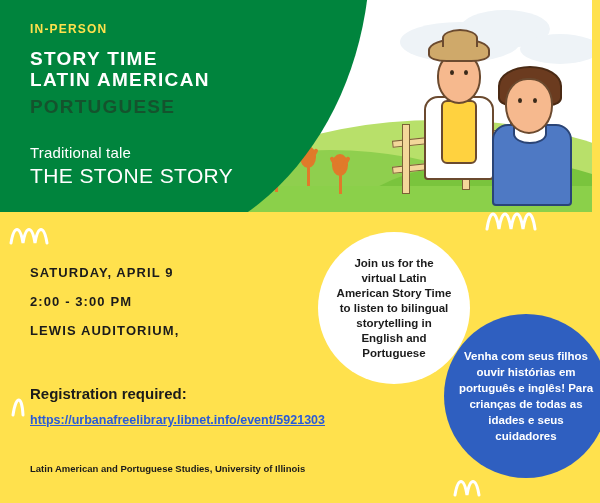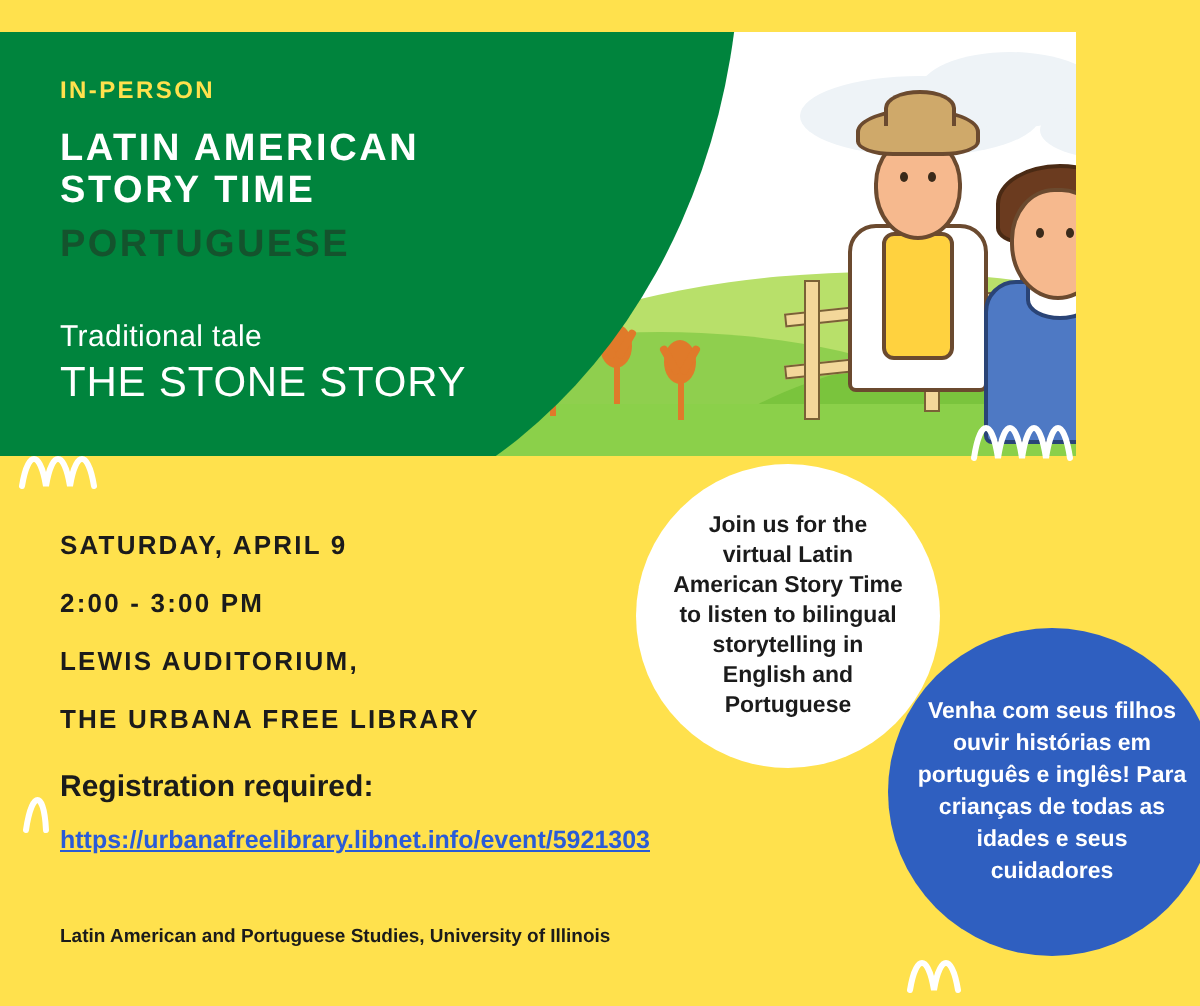--- a/index.html
+++ b/index.html
@@ -17,22 +17,22 @@
     position: relative;
     width: 600px;
     height: 503px;
     background: #ffe14d;
     overflow: hidden;
   }
 
   
   .top-band {
     position: absolute;
-    left: 0; top: 16px;
-    width: 538px; height: 212px;
+    left: 0; top: 0;
+    width: 592px; height: 212px;
     background: #ffffff;
     overflow: hidden;
   }
   .hill-far {
     position: absolute;
     left: 180px; top: 120px;
     width: 520px; height: 200px;
     background: #b8e06a;
     border-radius: 50% 50% 0 0 / 60% 60% 0 0;
   }
@@ -379,22 +379,22 @@
     <div class="char w-collar"></div>
     <div class="char w-hair"></div>
     <div class="char w-head"></div>
     <div class="char w-eye" style="left:518px; top:98px;"></div>
     <div class="char w-eye" style="left:533px; top:98px;"></div>
 
     <div class="green-blob"></div>
 
     <div class="headline-wrap">
       <div class="inperson">IN-PERSON</div>
+      <div class="title-line">STORY TIME</div>
       <div class="title-line">LATIN AMERICAN</div>
-      <div class="title-line">STORY TIME</div>
       <div class="lang">PORTUGUESE</div>
       <div class="trad">Traditional tale</div>
       <div class="tale">THE STONE STORY</div>
     </div>
   </div>
 
   <svg class="squiggle" style="left:484px; top:206px;" width="56" height="26" viewBox="0 0 56 26">
     <path d="M3 23 C6 3, 12 3, 15 23 C18 3, 24 3, 27 23 C30 3, 36 3, 39 23 C42 3, 48 3, 51 23" fill="none" stroke="#ffffff" stroke-width="3" stroke-linecap="round"></path>
   </svg>
   <svg class="squiggle" style="left:8px; top:222px;" width="46" height="24" viewBox="0 0 46 24">
@@ -404,21 +404,20 @@
     <path d="M3 23 C6 3, 12 3, 13 23" fill="none" stroke="#ffffff" stroke-width="3" stroke-linecap="round"></path>
   </svg>
   <svg class="squiggle" style="left:452px; top:474px;" width="36" height="24" viewBox="0 0 36 24">
     <path d="M3 21 C6 3, 12 3, 15 21 C18 3, 24 3, 27 21" fill="none" stroke="#ffffff" stroke-width="3" stroke-linecap="round"></path>
   </svg>
 
   <div class="when">
     <div>SATURDAY, APRIL 9</div>
     <div>2:00 - 3:00 PM</div>
     <div>LEWIS AUDITORIUM,</div>
-    <div>THE URBANA FREE LIBRARY</div>
   </div>
 
   <div class="reg-label">Registration required:</div>
   <a class="reg-link" href="#">https://urbanafreelibrary.libnet.info/event/5921303</a>
 
   <div class="sponsor">
     <div>Latin American and Portuguese Studies, University of Illinois</div>
   </div>
 
   <div class="circle-white">

